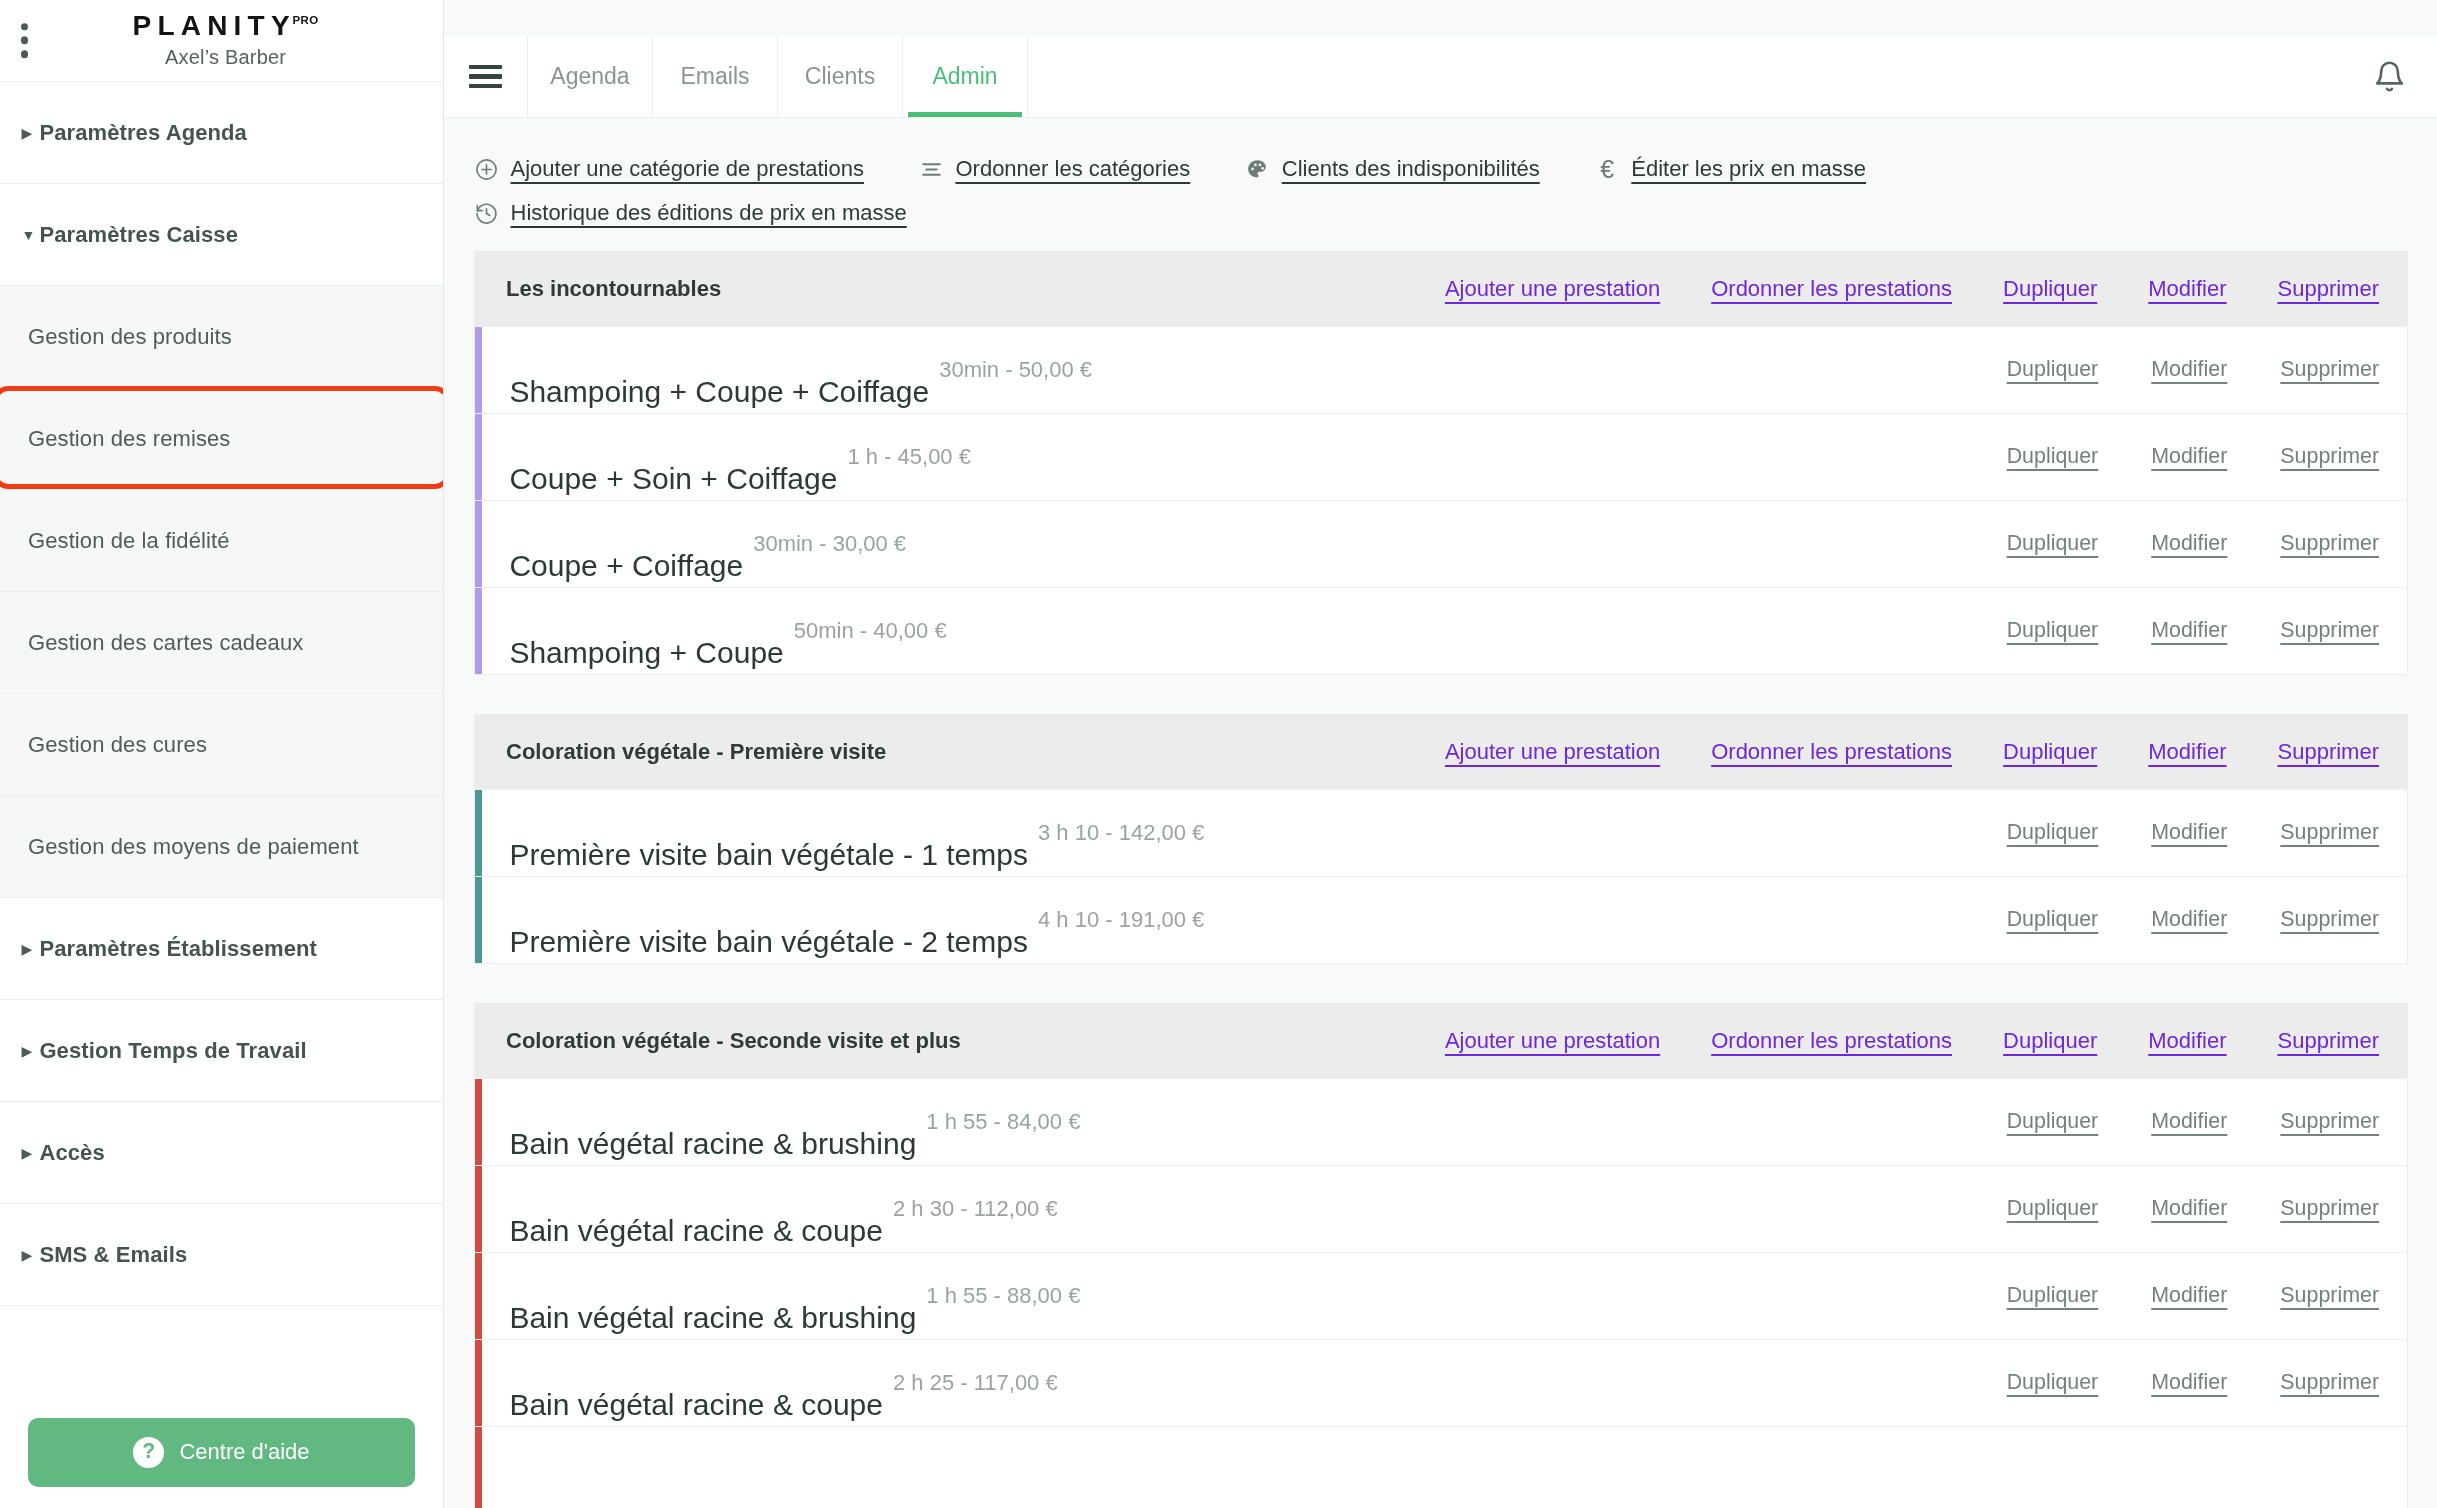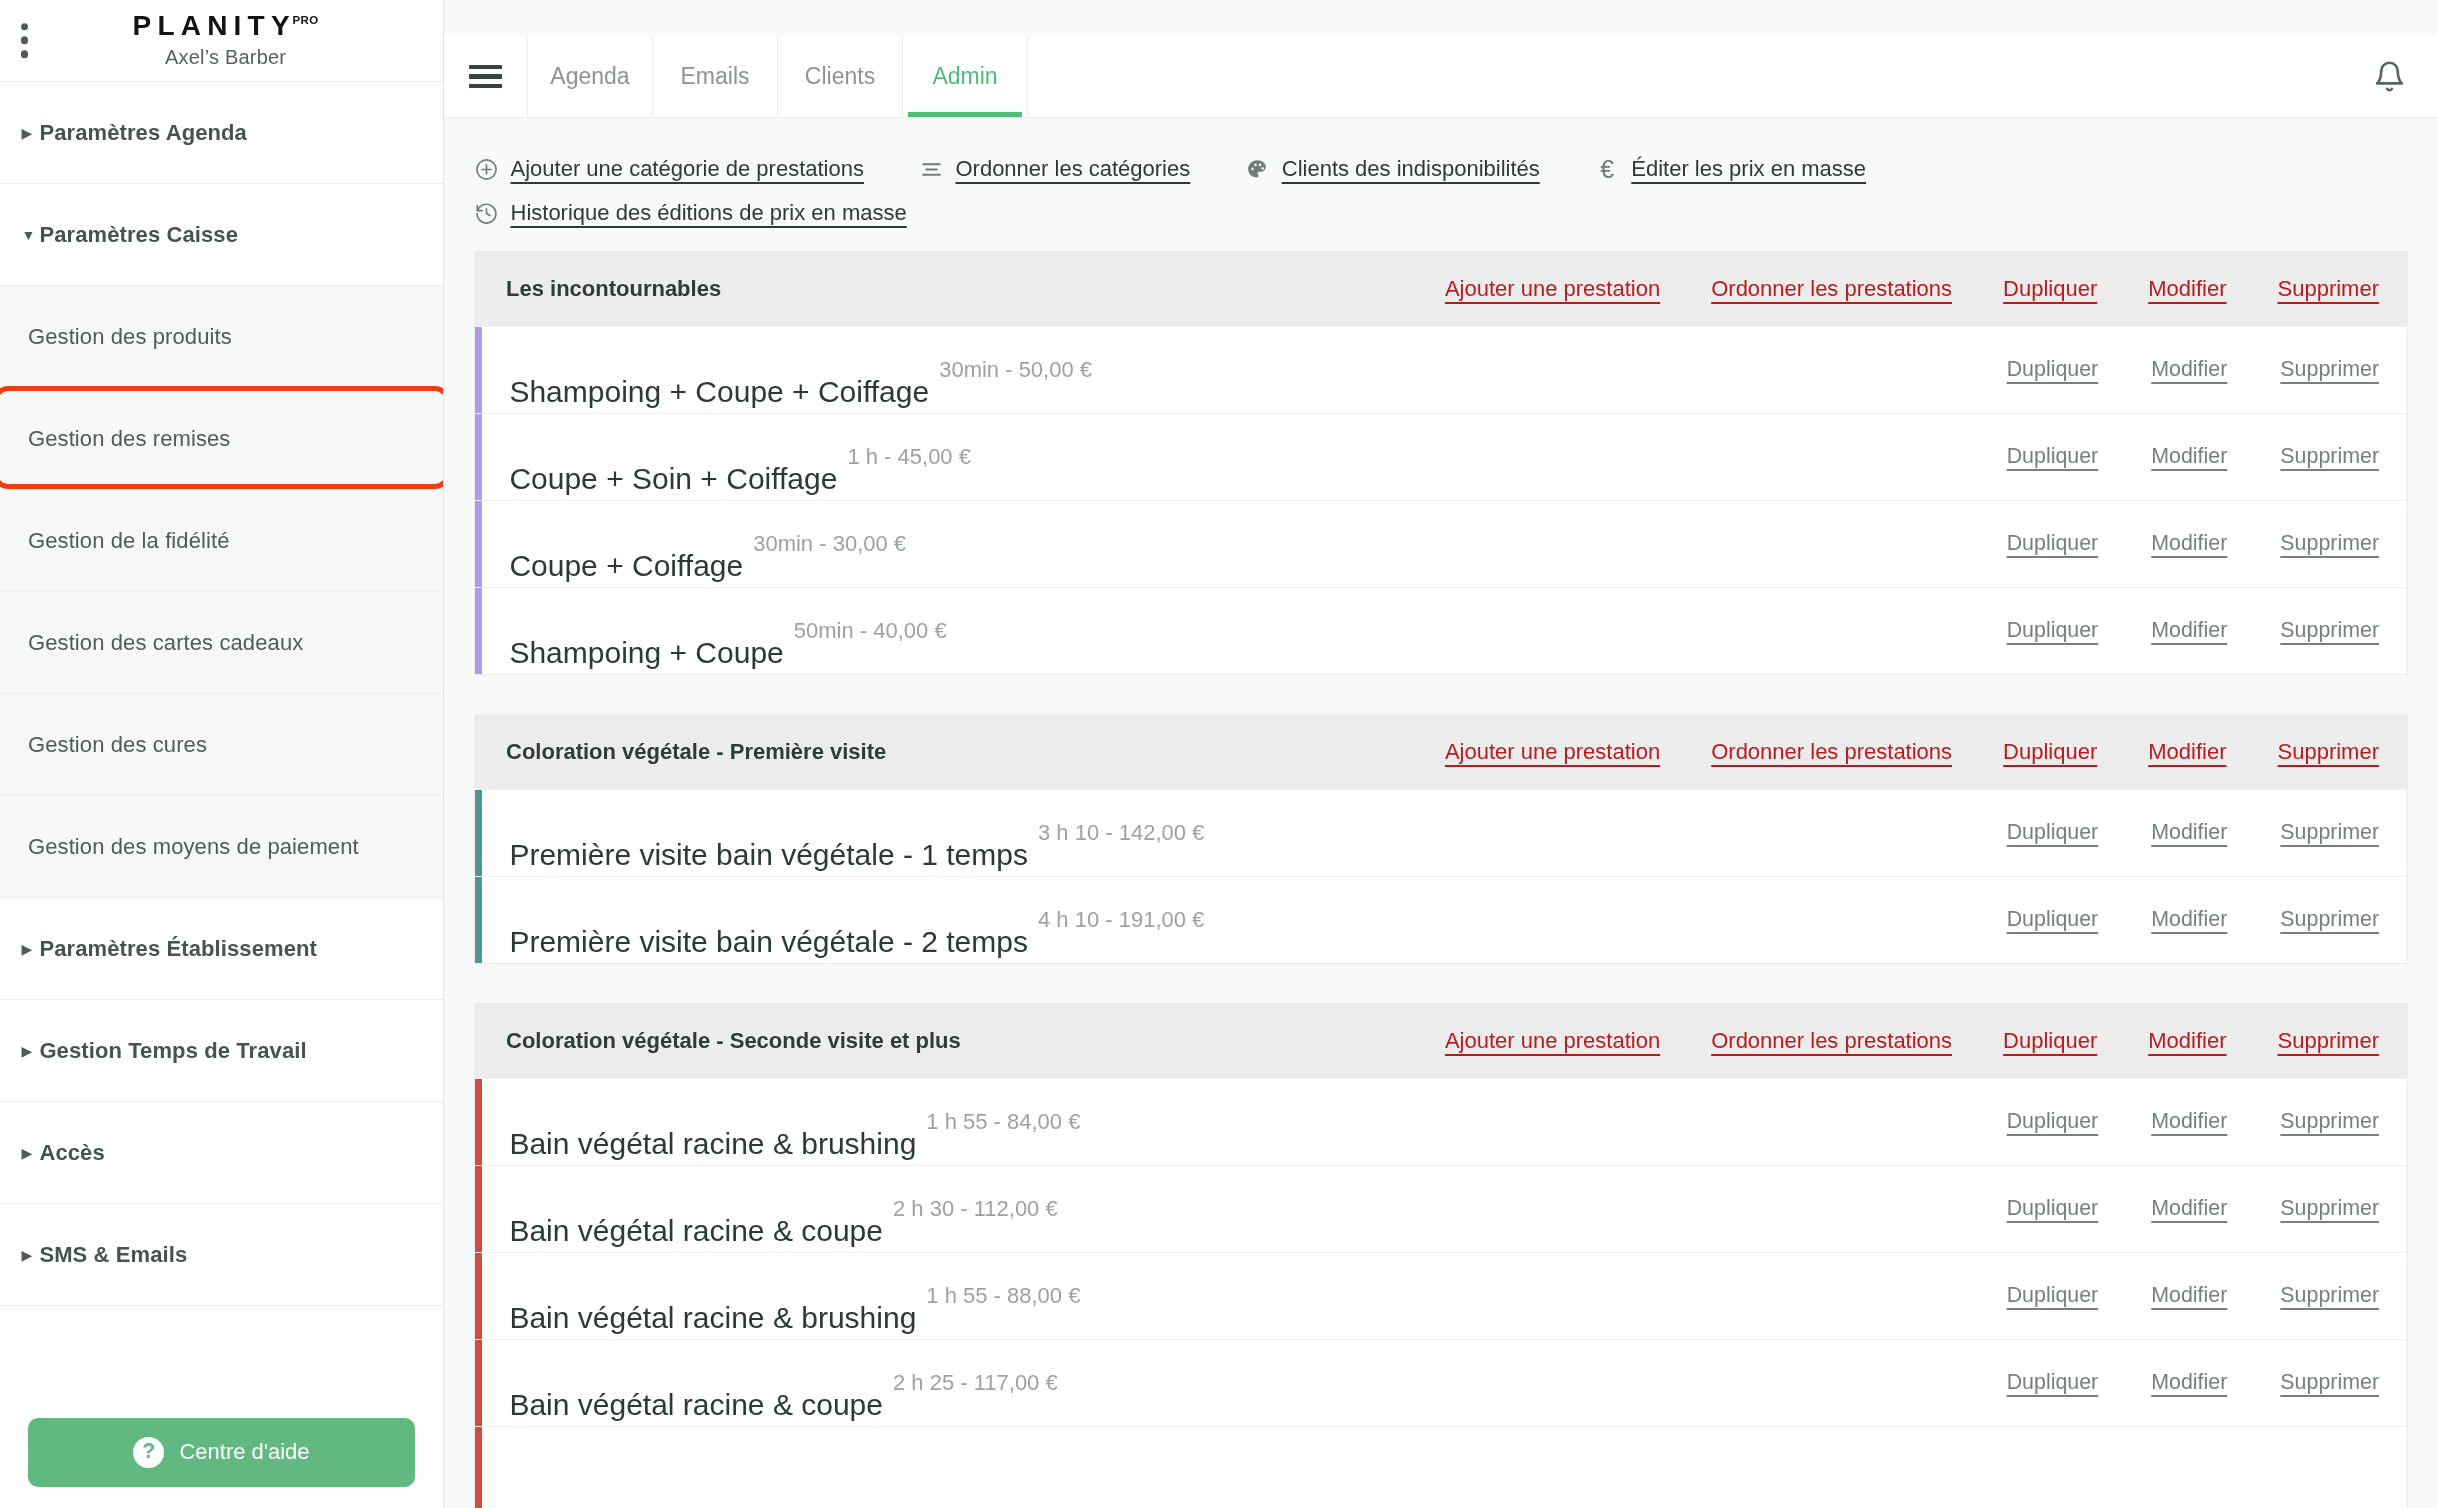--- a/index.html
+++ b/index.html
@@ -145,21 +145,21 @@
     overflow: hidden;
   }
   .card-head {
     height: 74px; background: #ececec;
     display: flex; align-items: center;
     padding: 0 28px 0 31px;
   }
   .card-title { font-size: 22px; font-weight: 700; color: #2f3b37; }
   .head-spacer { flex: 1 1 auto; }
   .head-link {
-    font-size: 22px; color: #b91c1c; text-decoration: underline;
+    font-size: 22px; color: #6d28d9; text-decoration: underline;
     text-underline-offset: 5.7px; text-decoration-thickness: 1.6px;
     cursor: pointer; margin-left: 51px; white-space: nowrap;
   }
   .head-link.dup { margin-left: 51px; }
 
   .srow {
     height: 87px; display: flex; align-items: center;
     border-top: 1.6px solid #f0f1f1;
     padding-left: 0; position: relative; background: #ffffff;
   }

